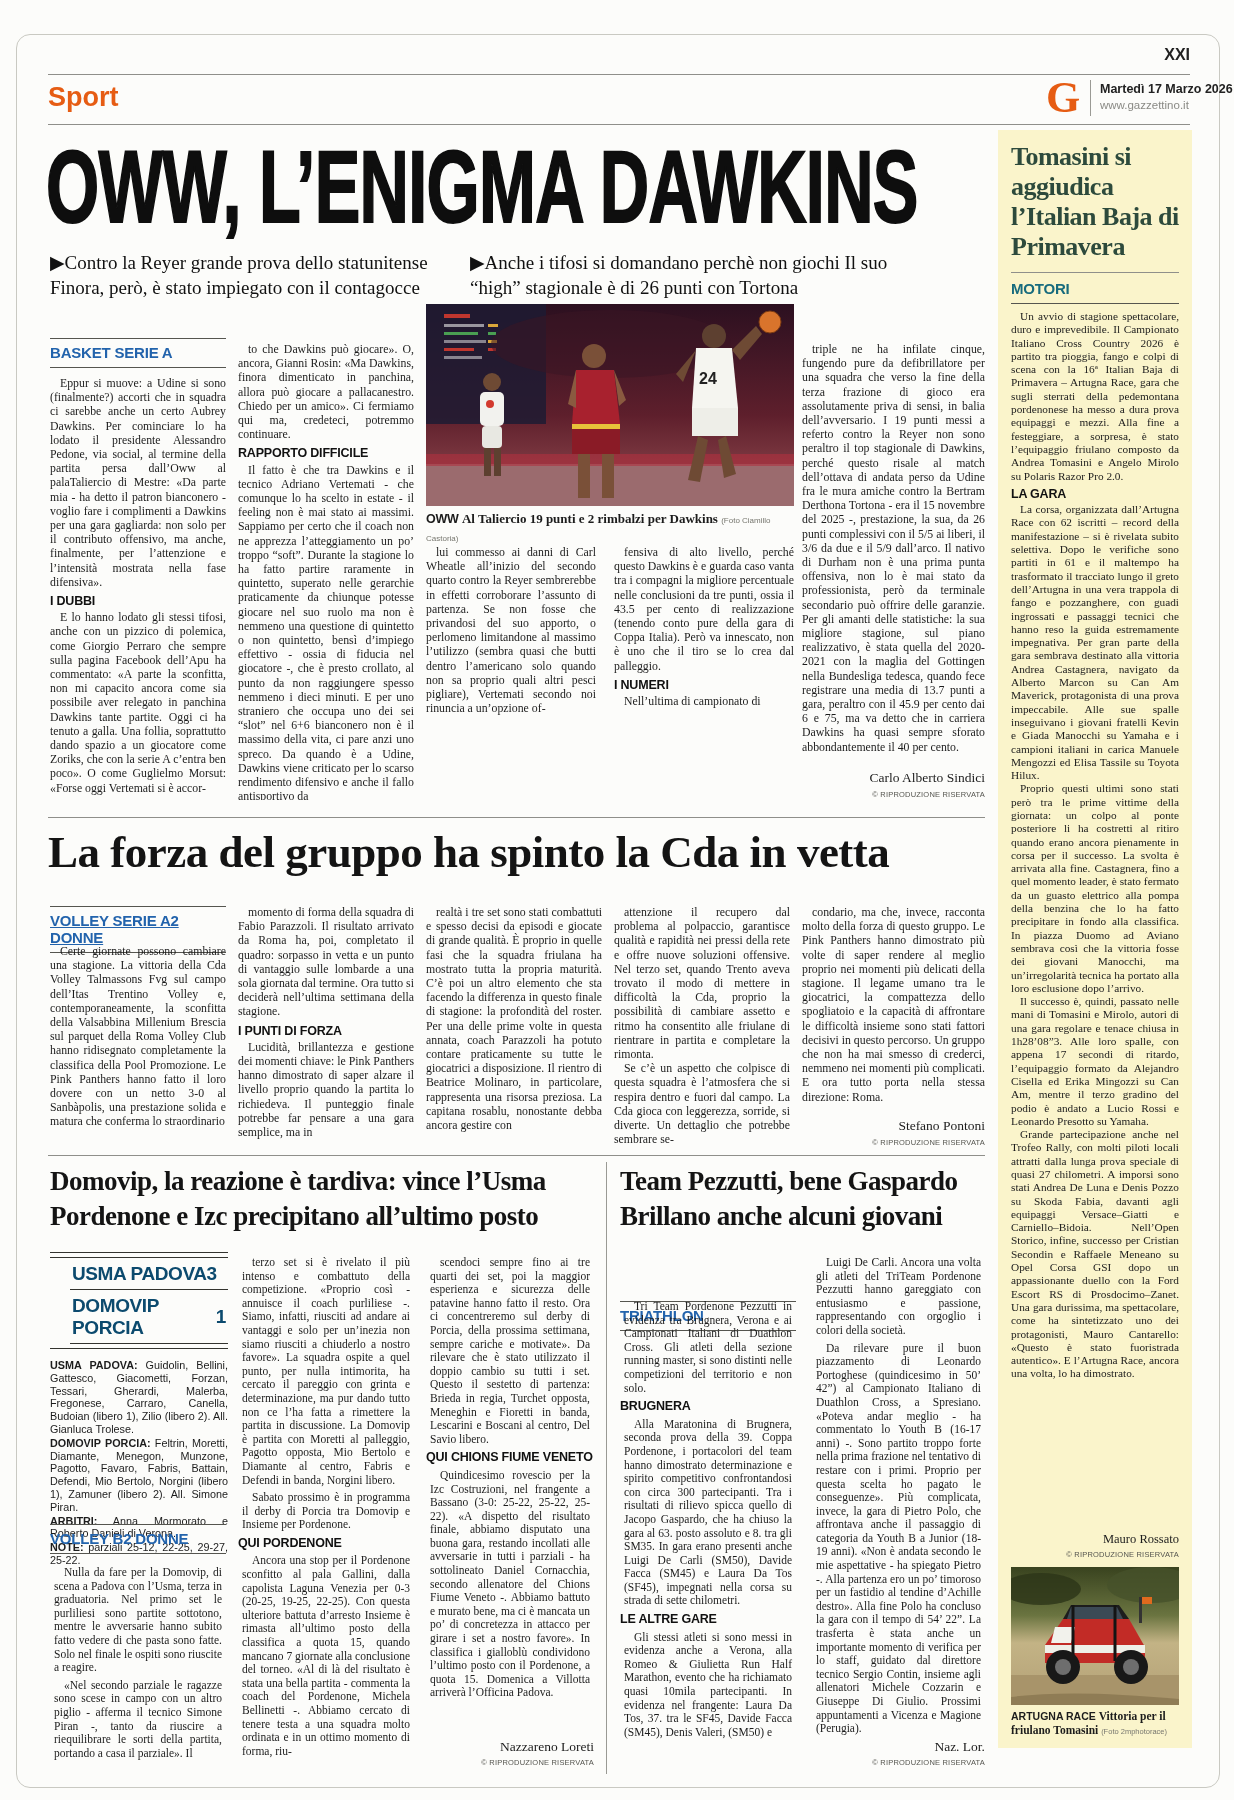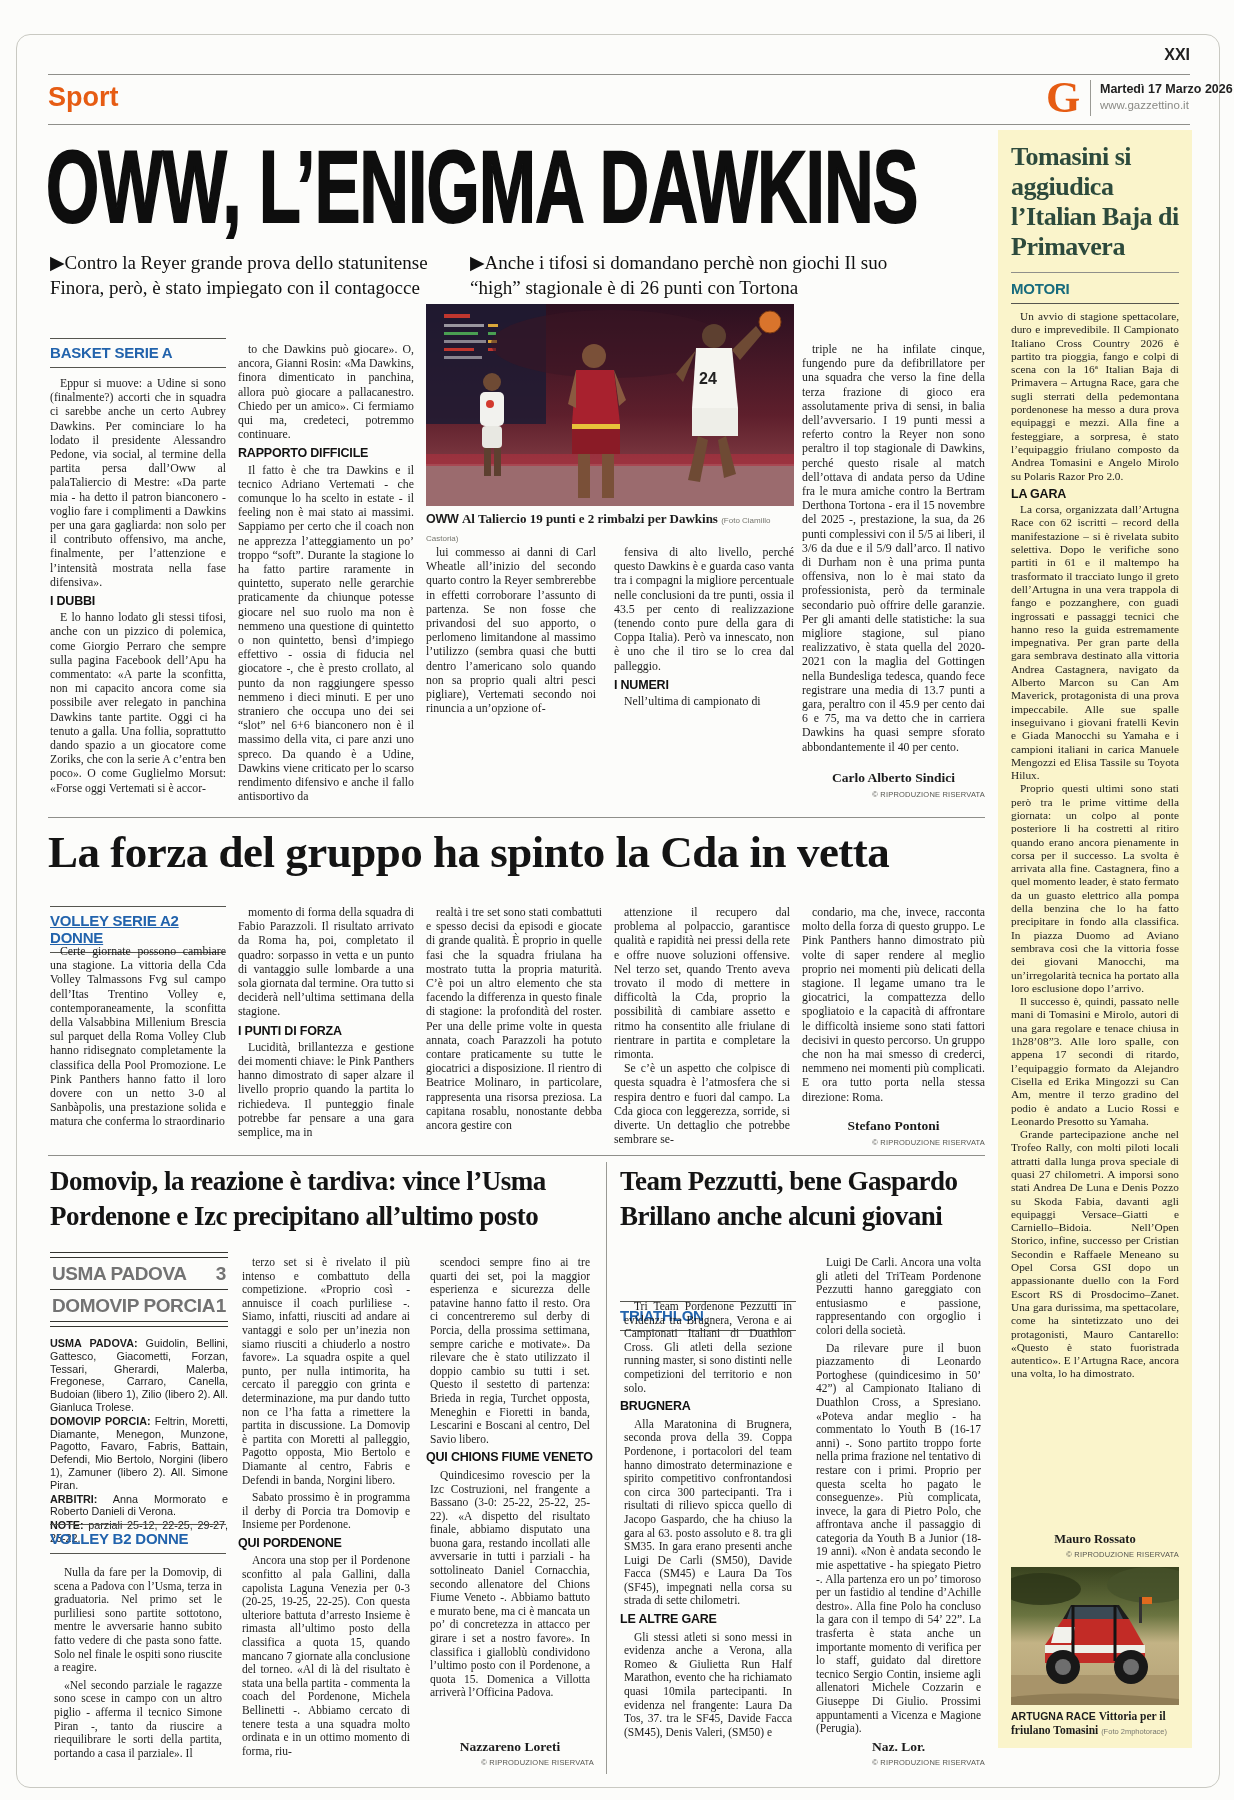--- a/index.html
+++ b/index.html
@@ -20,33 +20,33 @@
   .standfirst{font-size:19px;line-height:25px;color:#111;}
   .kicker{font-family:"Liberation Sans",sans-serif;font-weight:bold;font-size:15px;letter-spacing:-.2px;color:#2263ac;border-top:1px solid #55554f;border-bottom:1px solid #55554f;padding:5px 0 6px;}
   .kicker.teal{color:#176b7d;}
 
   .col{position:absolute;overflow:hidden;text-align:justify;}
   .bt{font-size:11.8px;line-height:14.2px;}
   .bt p{margin:0;text-indent:10px;hyphens:auto;}
   .bt2{font-size:11.5px;line-height:13.6px;}
   .bt2 p{margin:4px;text-indent:10px;hyphens:auto;}
   .subhead{font-family:"Liberation Sans",sans-serif;font-weight:bold;font-size:12.5px;letter-spacing:-.2px;color:#111;margin:5px 0 2px;text-align:left;text-indent:0 !important;}
-  .byline{font-weight:bold;font-size:13.5px;text-align:center;margin-top:5px;}
+  .byline{font-weight:normal;font-size:13.5px;text-align:right;margin-top:5px;}
   .copyr{font-family:"Liberation Sans",sans-serif;font-size:7.5px;color:#55554f;text-align:right;margin-top:3px;letter-spacing:.2px;}
   .colflex{display:flex;flex-direction:column;}
   .colflex .grow{flex:1 1 auto;overflow:hidden;}
 
   .serifhead{font-weight:bold;color:#141414;letter-spacing:-.5px;}
   .caption{font-size:13px;line-height:16px;text-align:left;}
   .caption b.lead{font-family:"Liberation Sans",sans-serif;font-size:12.5px;letter-spacing:-.2px;}
   .caption .credit{font-family:"Liberation Sans",sans-serif;font-size:8px;color:#77776f;font-weight:normal;}
 
   .scorebox{font-family:"Liberation Sans",sans-serif;}
   .dbl{height:4px;border-top:1px solid #33332e;border-bottom:1px solid #33332e;}
-  .scorerow{display:flex;justify-content:space-between;align-items:center;color:#737373;font-weight:bold;font-size:19px;letter-spacing:-.4px;padding:5px 2px 4px;border-bottom:1px solid #33332e;}
+  .scorerow{display:flex;align-items:center;color:#0c4a6e;font-weight:bold;font-size:19px;letter-spacing:-.4px;padding:5px 2px 4px;border-bottom:1px solid #33332e;margin-left:20px;}
   .teamlist{font-family:"Liberation Sans",sans-serif;font-size:10.8px;line-height:12.8px;text-align:justify;margin-top:10px;}
   .teamlist p{margin:0 0 1px;}
 
   .sidebar{position:absolute;left:998px;top:130px;width:194px;height:1618px;background:#faf4cb;box-sizing:border-box;padding:12px 13px 10px;display:flex;flex-direction:column;overflow:hidden;}
   .sbtitle{font-weight:bold;font-size:26px;line-height:30px;color:#2d4a3c;letter-spacing:-.5px;}
   .sbrule{height:1px;background:#8f8f8a;margin:10px 0 0;}
   .sbtext{flex:1 1 auto;overflow:hidden;text-align:justify;font-size:11.3px;line-height:13.3px;margin-top:6px;}
   .sbtext p{margin:0;text-indent:9px;hyphens:auto;}
   .sbcap{font-size:11.5px;line-height:13.5px;margin-top:5px;}
   .sbcap b.lead{font-family:"Liberation Sans",sans-serif;font-size:10.5px;}

